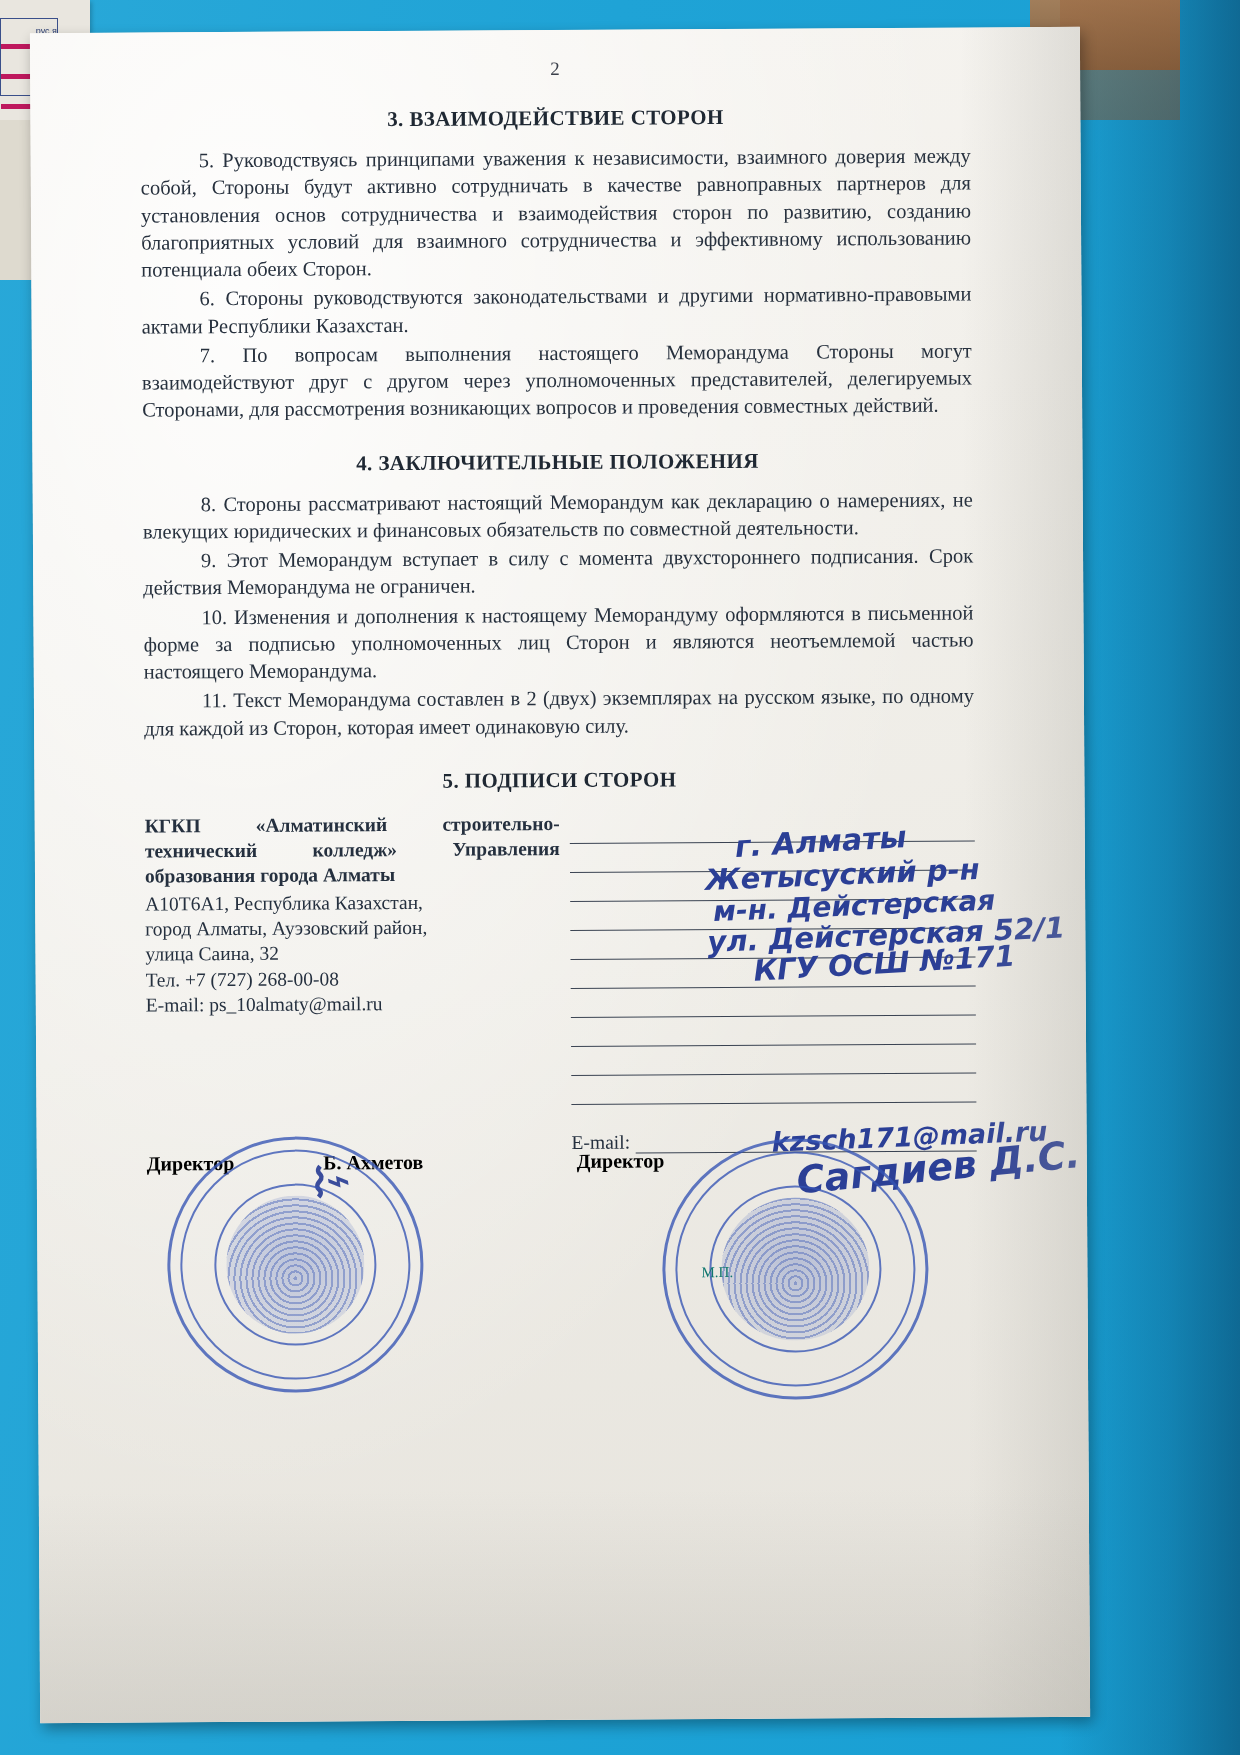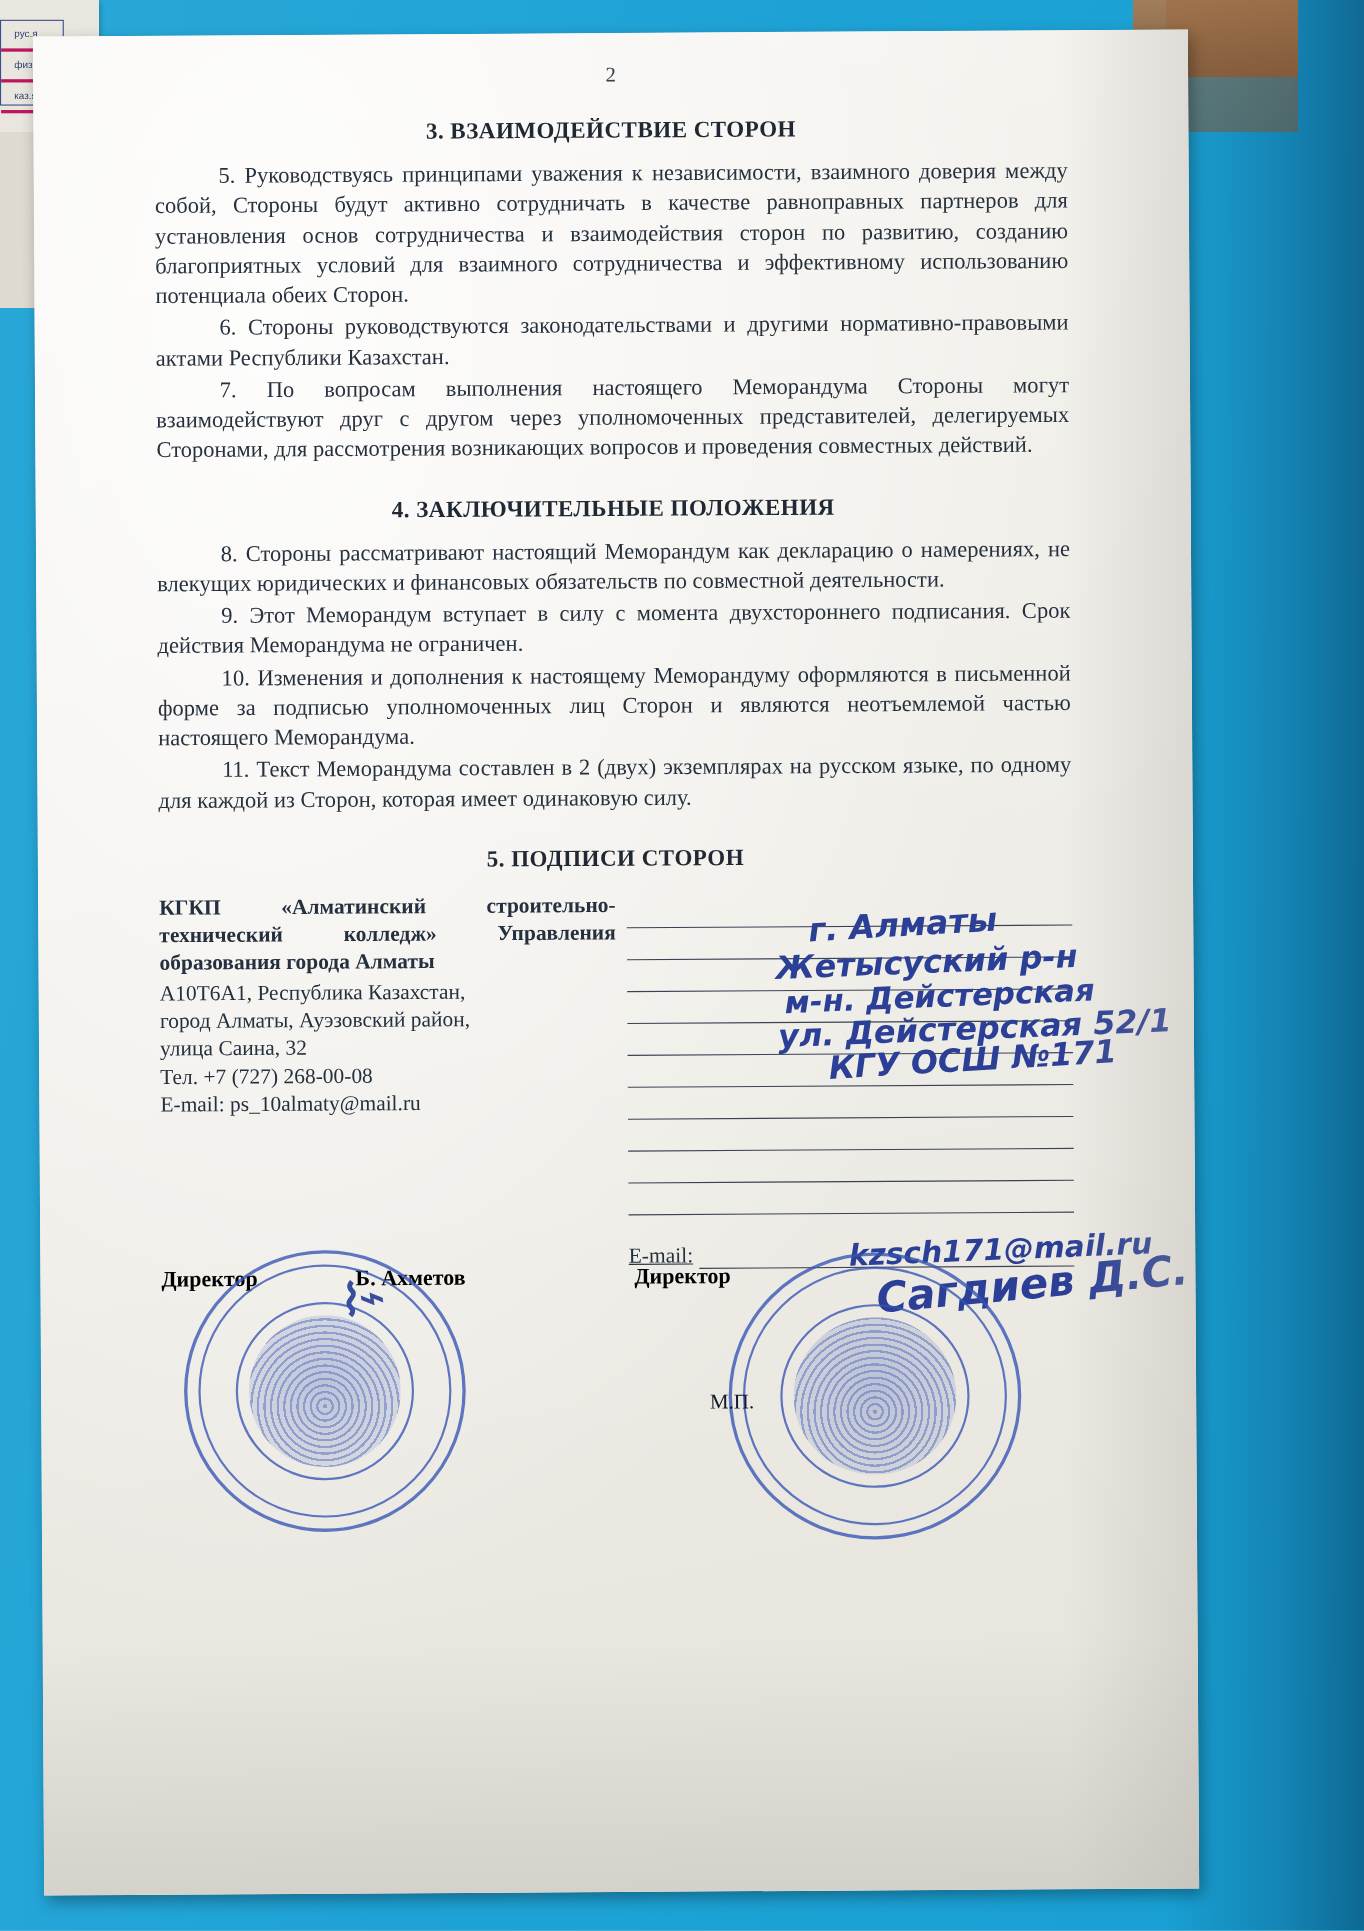--- a/index.html
+++ b/index.html
@@ -59,25 +59,26 @@
     top: 18px; left: 0;
     width: 58px; height: 78px;
     border: 1px solid #3a4f8a;
     box-sizing: border-box;
     font-size: 9px;
     color: #2c3f74;
     font-family: "Liberation Sans", sans-serif;
   }
   .left-table div {
     height: 25px;
-    border-bottom: 3px solid #be185d;
+    border-bottom: 5px solid #be185d;
     padding-left: 12px;
     line-height: 25px;
     overflow: hidden;
     white-space: nowrap;
+    text-align: right;
   }
 
   
   .page {
     position: absolute;
     top: 30px;
     left: 35px;
     width: 1050px;
     height: 1690px;
     background: #f2f0ec;
@@ -161,21 +162,21 @@
   .rule {
     border-bottom: 1px solid #3a4352;
     height: 28px;
   }
   .rule.r-first { height: 26px; }
   .email-row {
     display: flex;
     align-items: flex-end;
     margin-top: 22px;
   }
-  .email-label { font-size: 19.5px; white-space: nowrap; margin-right: 6px; text-decoration: underline; }
+  .email-label { font-size: 19.5px; white-space: nowrap; margin-right: 6px; }
   .email-line {
     flex: 1;
     border-bottom: 1px solid #3a4352;
     height: 26px;
   }
 
   .director-row {
     position: absolute;
     top: 1120px;
     left: 110px;
@@ -239,23 +240,23 @@
   #stamp-left {
     top: 1105px; left: 130px;
     width: 250px; height: 250px;
   }
   #stamp-right {
     top: 1110px; left: 625px;
     width: 260px; height: 255px;
   }
   .mp {
     position: absolute;
-    top: 1235px; left: 608px;
-    font-size: 19px;
-    color: #0f172a;
+    top: 1235px; left: 664px;
+    font-size: 15px;
+    color: #0f766e;
   }
 </style>
 </head>
 <body>
 
 <div class="desk"></div>
 <div class="desk-dark-right"></div>
 <div class="wood-strip"></div>
 <div class="wood-strip2"></div>
 <div class="left-sheet"></div>

